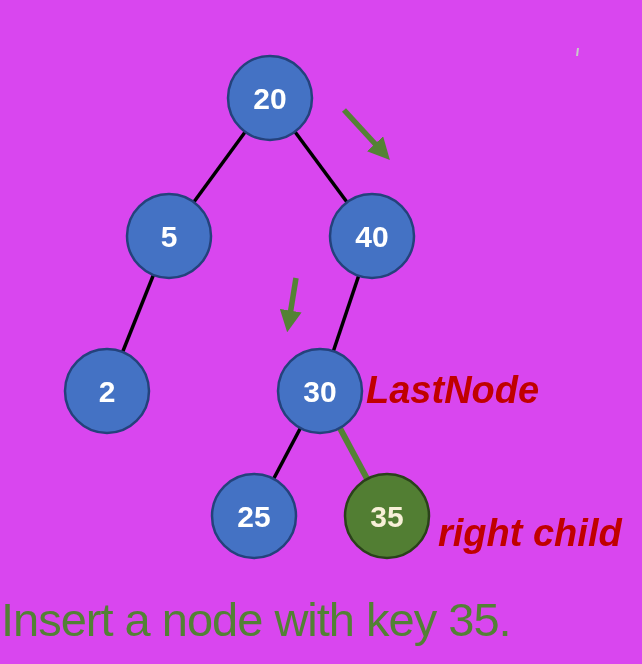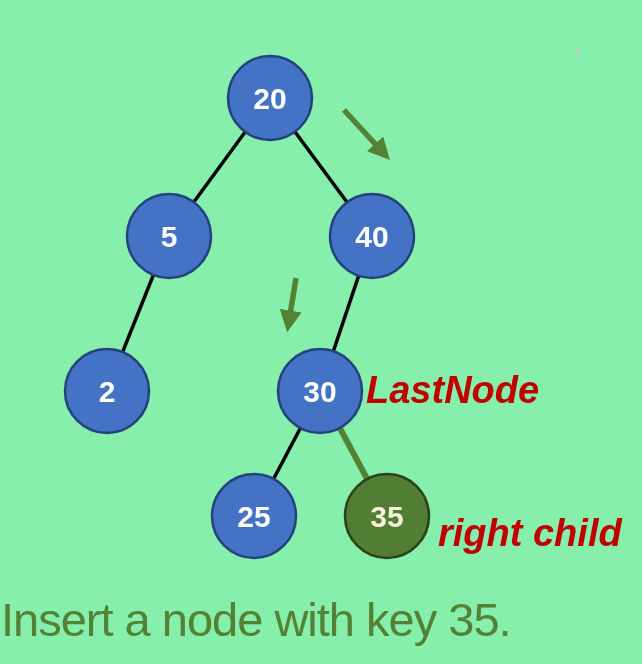--- a/index.html
+++ b/index.html
@@ -8,21 +8,21 @@
     background: #ffffff;
     width: 642px;
     height: 664px;
     overflow: hidden;
     font-family: "Liberation Sans", sans-serif;
   }
   .stage {
     position: relative;
     width: 642px;
     height: 664px;
-    background: #86efac;
+    background: #d946ef;
   }
   svg { display: block; }
 
   .edge {
     stroke: #000000;
     stroke-width: 3.5;
   }
   .edge-green {
     stroke: #548235;
     stroke-width: 6;

